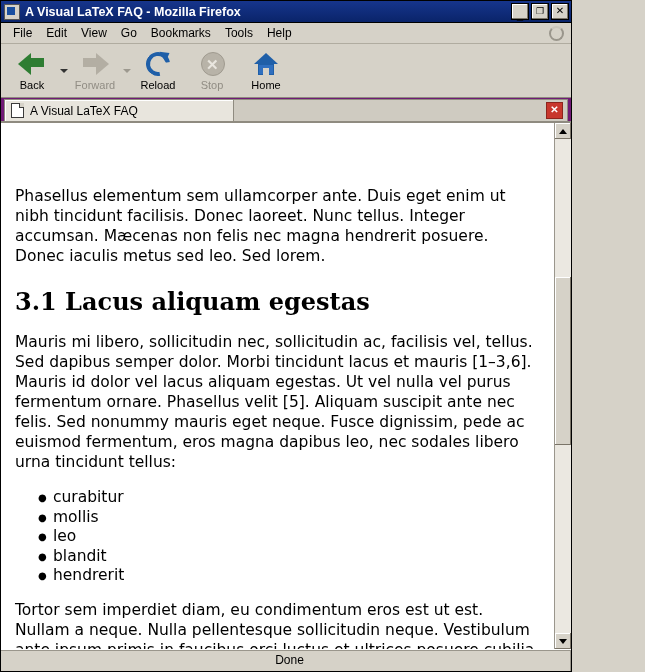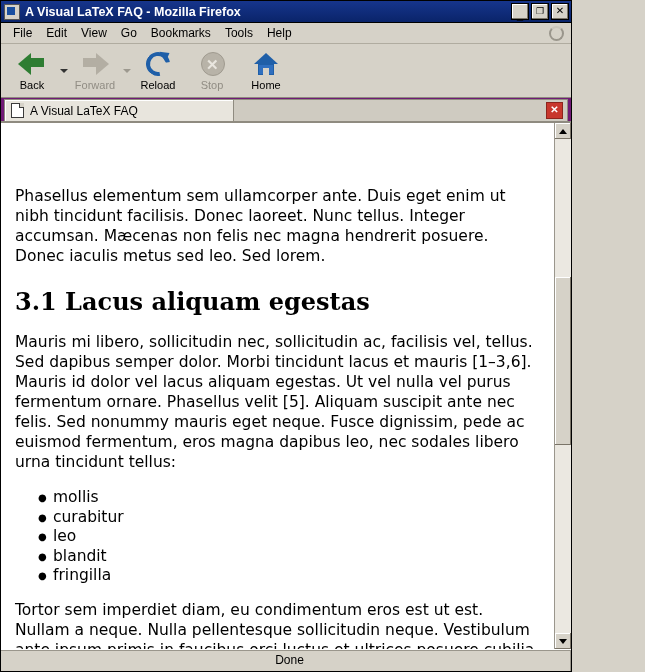--- a/index.html
+++ b/index.html
@@ -561,25 +561,25 @@
       <div class="tab-close">✕</div>
     </div>
   </div>
 
   <div class="content-wrap">
     <div class="page">
       <p>Phasellus elementum sem ullamcorper ante. Duis eget enim ut nibh tincidunt facilisis. Donec laoreet. Nunc tellus. Integer accumsan. Mæcenas non felis nec magna hendrerit posuere. Donec iaculis metus sed leo. Sed lorem.</p>
       <h2>3.1 Lacus aliquam egestas</h2>
       <p>Mauris mi libero, sollicitudin nec, sollicitudin ac, facilisis vel, tellus. Sed dapibus semper dolor. Morbi tincidunt lacus et mauris [1–3,6]. Mauris id dolor vel lacus aliquam egestas. Ut vel nulla vel purus fermentum ornare. Phasellus velit [5]. Aliquam suscipit ante nec felis. Sed nonummy mauris eget neque. Fusce dignissim, pede ac euismod fermentum, eros magna dapibus leo, nec sodales libero urna tincidunt tellus:</p>
       <ul>
+        <li>curabitur</li>
         <li>mollis</li>
-        <li>curabitur</li>
         <li>leo</li>
         <li>blandit</li>
-        <li>fringilla</li>
+        <li>hendrerit</li>
       </ul>
       <p>Tortor sem imperdiet diam, eu condimentum eros est ut est. Nullam a neque. Nulla pellentesque sollicitudin neque. Vestibulum ante ipsum primis in faucibus orci luctus et ultrices posuere cubilia curæ Donec tincidunt, nisl ut adipiscing semper, eros mi ultricies est, at suscipit</p>
     </div>
     <div class="vscroll">
       <div class="sb-btn">
           <span class="sb-up"></span>
         </div>
       <div class="sb-track">
         <div class="sb-thumb"></div>
       </div>

